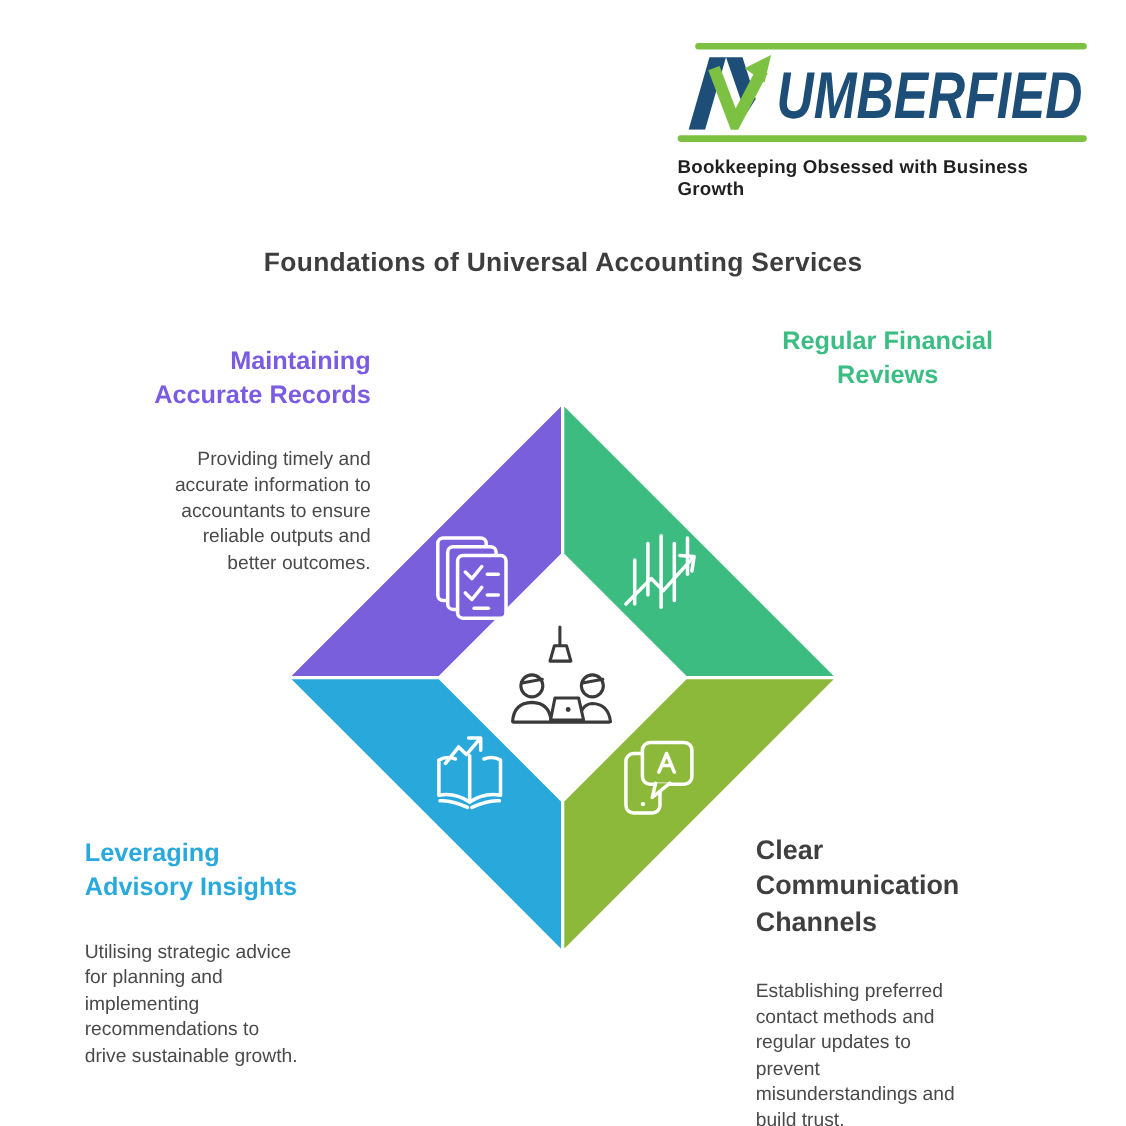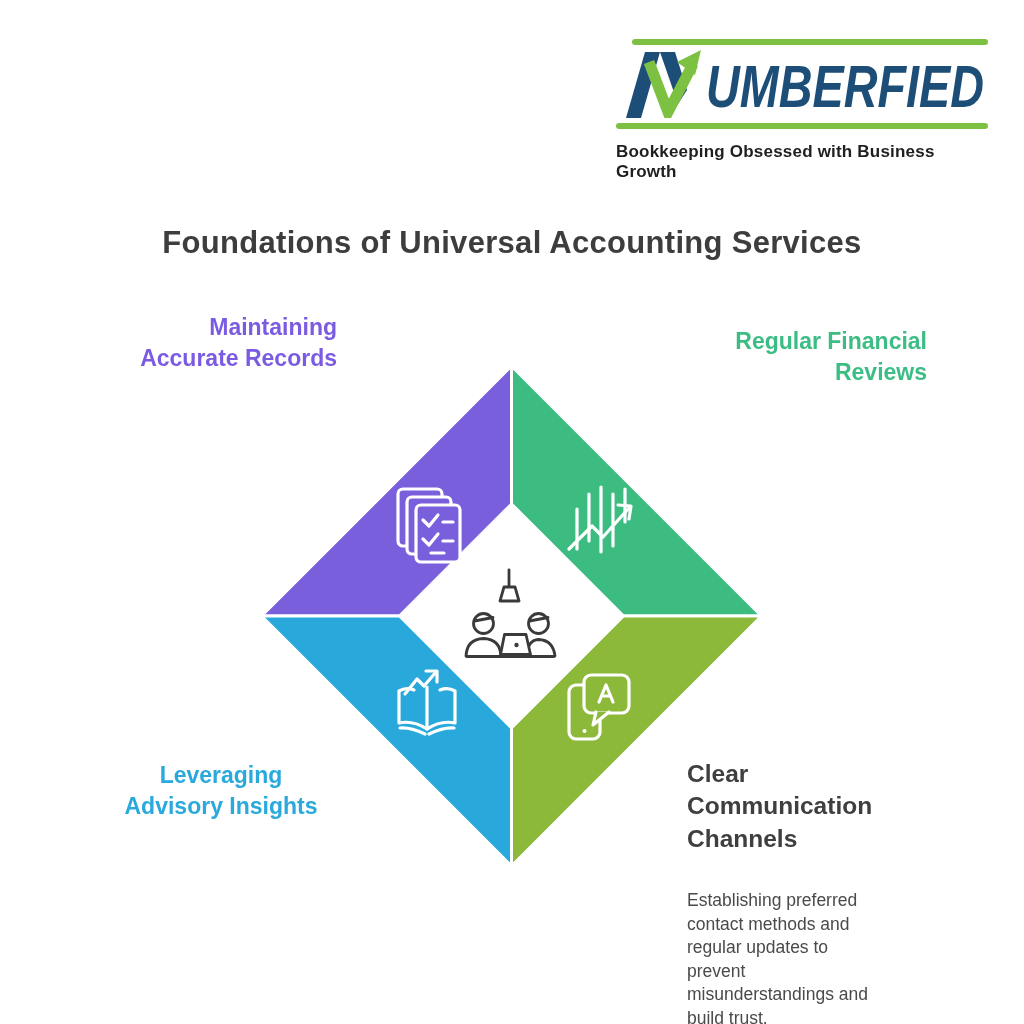--- a/index.html
+++ b/index.html
@@ -17,32 +17,32 @@
     display:flex; flex-direction:column; align-items:flex-end;
   }
   .logo-rule-top  { width:356px; height:6px; background:#7dc142; border-radius:3px; }
   .logo-mark      { width:372px; height:68px; margin-top:5px; }
   .logo-rule-bot  { width:372px; height:6px; background:#7dc142; border-radius:3px; margin-top:5px; }
   .tagline        { margin-top:13px; font-size:17px; font-weight:bold; color:#1f1f1f; letter-spacing:0.2px; }
 
   
   .title {
     position:absolute; top:225px; left:0; width:100%;
-    text-align:center; font-size:31px; font-weight:bold; color:#3d3d3d;
+    text-align:center; font-size:24px; font-weight:bold; color:#3d3d3d;
     letter-spacing:0.3px;
   }
 
   
   .q-block { position:absolute; white-space:pre-line; }
   .q-heading { font-size:23px; font-weight:bold; line-height:1.36; }
   .q-body    { font-size:17.5px; line-height:1.35; color:#4a4a4a; margin-top:13px; }
 
   .q-tl { top:294px; right:687px; width:250px; text-align:right; }
-  .q-tr { top:308px; left:687px;  width:240px; text-align:right; }
-  .q-bl { top:742px; right:673px; width:260px; text-align:center; }
+  .q-tr { top:276px; left:687px;  width:240px; text-align:center; }
+  .q-bl { top:742px; right:687px; width:260px; text-align:left; }
   .q-br { top:740px; left:687px;  width:245px; text-align:left; }
 
   .c-purple { color:#7b5be2; }
   .c-green  { color:#3cbd83; }
   .c-blue   { color:#29a9dc; }
   .q-br .q-heading { color:#3f3f3f; font-weight:700; font-size:24.5px; line-height:1.32; }
   .q-br .q-body { margin-top:16px; }
 
   
   .diagram-svg { position:absolute; top:0; left:0; }
@@ -62,30 +62,40 @@
   </svg>
   <div class="logo-rule-bot"></div>
   <div class="tagline">Bookkeeping Obsessed with Business Growth</div>
 </div>
 
 <div class="title">Foundations of Universal Accounting Services</div>
 
 <div class="q-block q-tl">
   <div class="q-heading c-purple">Maintaining
 Accurate Records</div>
+  <div class="q-body">Providing timely and
+accurate information to
+accountants to ensure
+reliable outputs and
+better outcomes.</div>
 </div>
 
 <div class="q-block q-tr">
   <div class="q-heading c-green">Regular Financial
 Reviews</div>
 </div>
 
 <div class="q-block q-bl">
   <div class="q-heading c-blue">Leveraging
 Advisory Insights</div>
+  <div class="q-body">Utilising strategic advice
+for planning and
+implementing
+recommendations to
+drive sustainable growth.</div>
 </div>
 
 <div class="q-block q-br">
   <div class="q-heading">Clear
 Communication
 Channels</div>
   <div class="q-body">Establishing preferred
 contact methods and
 regular updates to
 prevent

